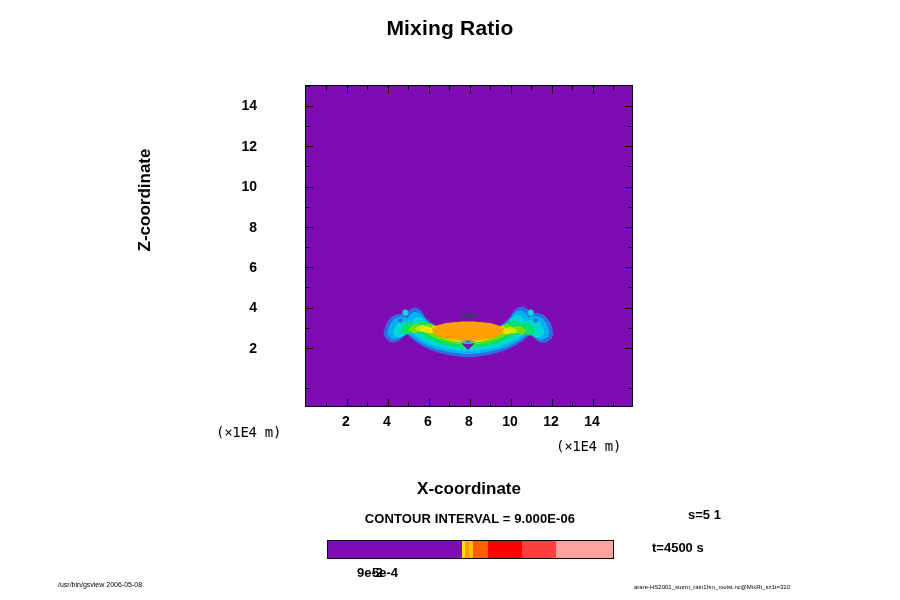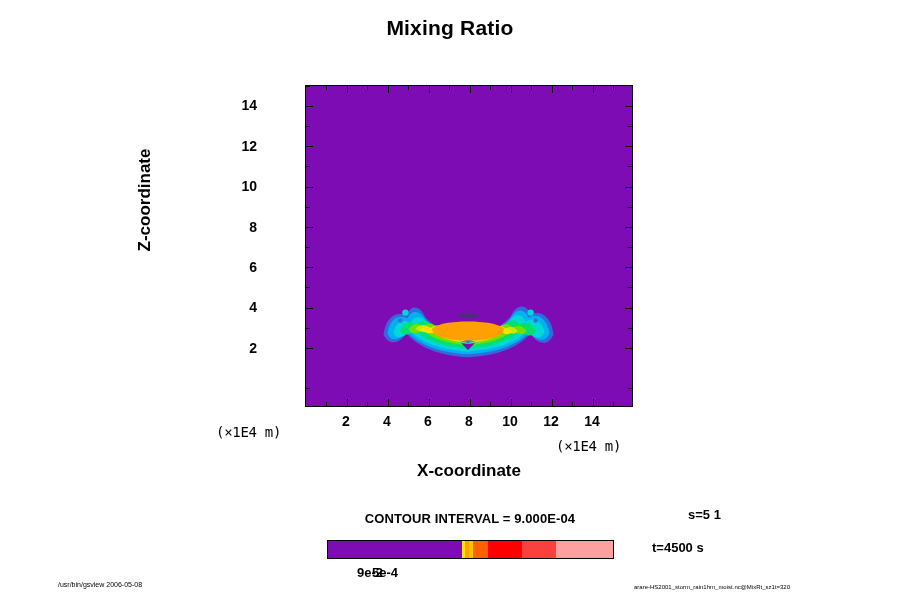--- a/index.html
+++ b/index.html
@@ -93,21 +93,21 @@
     text-align: center;
     font-size: 17px;
     font-weight: bold;
     transform: rotate(-90deg);
     transform-origin: center center;
     white-space: nowrap;
   }
   #x-axis-title {
     position: absolute;
     left: 305px;
-    top: 461px;
+    top: 479px;
     width: 328px;
     text-align: center;
     font-size: 17px;
     font-weight: bold;
   }
   .unit-label {
     position: absolute;
     font-size: 14px;
     font-family: "DejaVu Sans Mono", monospace;
     letter-spacing: -0.3px;
@@ -326,21 +326,21 @@
 <div class="xlabel-val" style="left: 469px;">8</div>
 <div class="xlabel-val" style="left: 510px;">10</div>
 <div class="xlabel-val" style="left: 551px;">12</div>
 <div class="xlabel-val" style="left: 592px;">14</div>
 
 <div id="y-axis-title">Z-coordinate</div>
 <div id="x-axis-title">X-coordinate</div>
 <div class="unit-label" id="unit-z">(×1E4 m)</div>
 <div class="unit-label" id="unit-x">(×1E4 m)</div>
 
-<div id="contour-interval">CONTOUR INTERVAL = 9.000E-04</div>
+<div id="contour-interval">CONTOUR INTERVAL = 9.000E-06</div>
 
 <div id="colorbar">
   <div class="seg" style="width:47.0%; background:#7e0cb5;"></div>
   <div class="seg" style="width:1.2%; background:#ffe200;"></div>
   <div class="seg" style="width:1.2%; background:#ff9f00;"></div>
   <div class="seg" style="width:1.6%; background:#ffc000;"></div>
   <div class="seg" style="width:5.2%; background:#ff6000;"></div>
   <div class="seg" style="width:12.0%; background:#ff0000;"></div>
   <div class="seg" style="width:12.0%; background:#fb4040;"></div>
   <div class="seg" style="width:19.8%; background:#ffa0a0;"></div>

